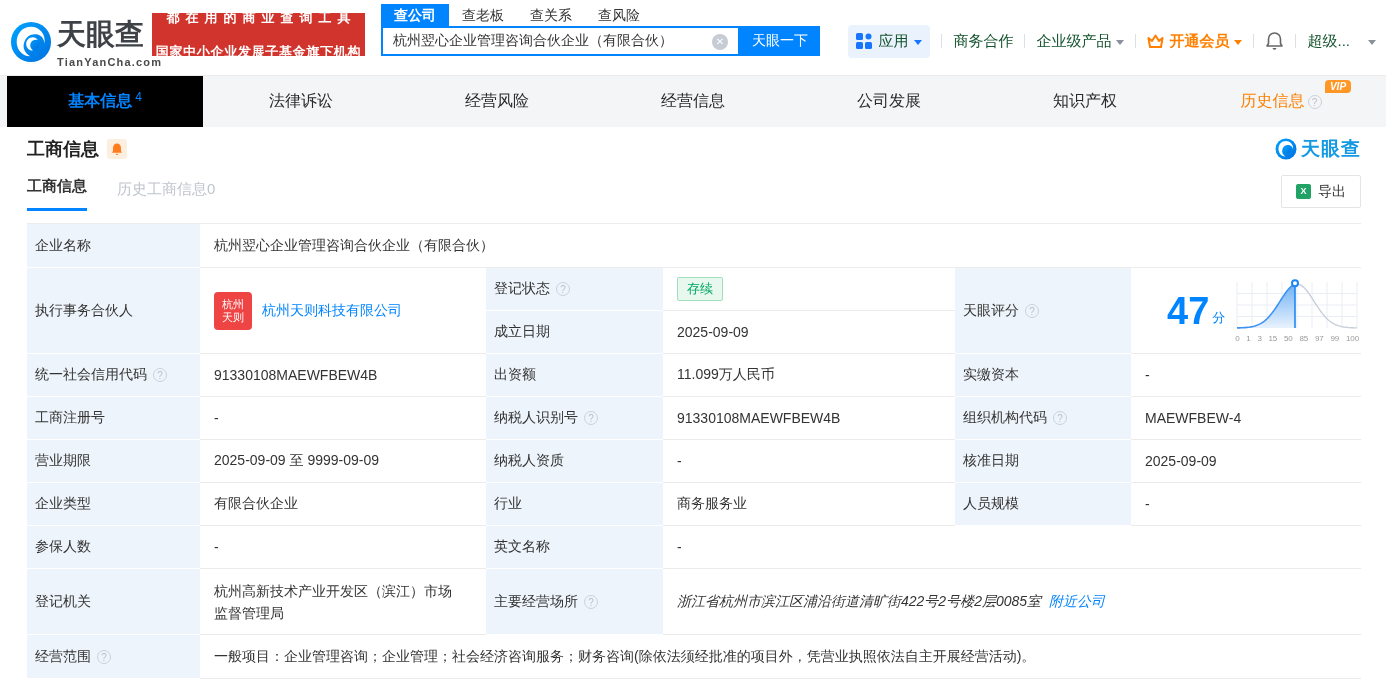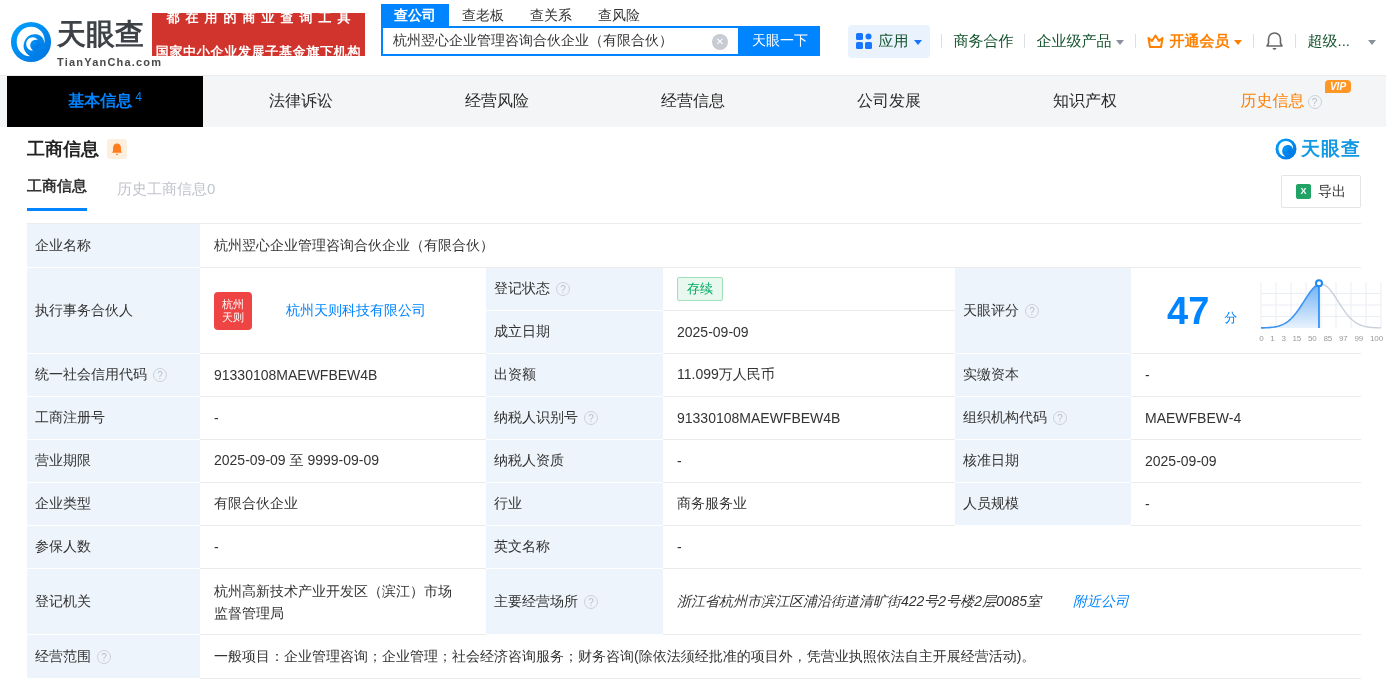--- a/index.html
+++ b/index.html
@@ -46,25 +46,25 @@
 .subtab { font-size:15px; padding-bottom:12px; margin-right:30px; }
 .subtab.active { color:#333; font-weight:bold; border-bottom:3px solid #0084ff; }
 .subtab.inactive { color:#c0c4cc; }
 .export-btn { position:absolute; right:0; top:2px; width:80px; height:33px; border:1px solid #e2e4e8; border-radius:2px; background:#fff; display:flex; align-items:center; justify-content:center; gap:7px; font-size:14px; color:#333; cursor:pointer; font-family:inherit; }
 .xls-ic { width:15px; height:15px; background:#21a366; border-radius:2px; color:#fff; font-size:9px; font-weight:bold; line-height:15px; text-align:center; }
 table.info { width:100%; border-collapse:separate; border-spacing:0; table-layout:fixed; margin-top:12px; border-top:1px solid #ececec; }
 table.info td { font-size:14px; color:#333; height:43px; vertical-align:middle; border-bottom:1px solid #ebebeb; }
 td.lbl { background:#eef4fb; padding:0 8px 0 8px; border-bottom-color:#fff !important; color:#333; }
 td.val { background:#fff; padding:0 10px 0 14px; }
 .lbl-in { display:flex; align-items:center; gap:6px; }
-a.blue { color:#0084ff; text-decoration:none;margin-left:24px; }
+a.blue { color:#0084ff; text-decoration:none; }
 .badge-green { display:inline-block; background:#e8f8ee; border:1px solid #9fe0bb; color:#00a862; font-size:13px; padding:2px 9px; border-radius:2px; }
 .partner { display:flex; align-items:center; gap:10px; }
 .plogo { width:38px; height:38px; border-radius:4px; background:#ef4444; color:#fff; font-size:11px; display:flex; flex-direction:column; align-items:center; justify-content:center; line-height:13px; flex:none; }
-.score-wrap { display:flex; align-items:center; padding-left:36px;gap:12px; }
+.score-wrap { display:flex; align-items:center; padding-left:36px; }
 .score-num { font-size:38px; font-weight:bold; color:#0084ff; line-height:1; }
 .score-unit { font-size:13px; color:#0084ff; margin:15px 0 0 3px; }
 .score-chart { margin-left:10px; width:124px; }
 .axis { display:flex; justify-content:space-between; font-size:8px; color:#999; margin-top:1px; }
 .addr-line { display:flex; gap:8px; align-items:center;font-style:italic; }
 </style>
 </head>
 <body>
 
 <div class="header">

